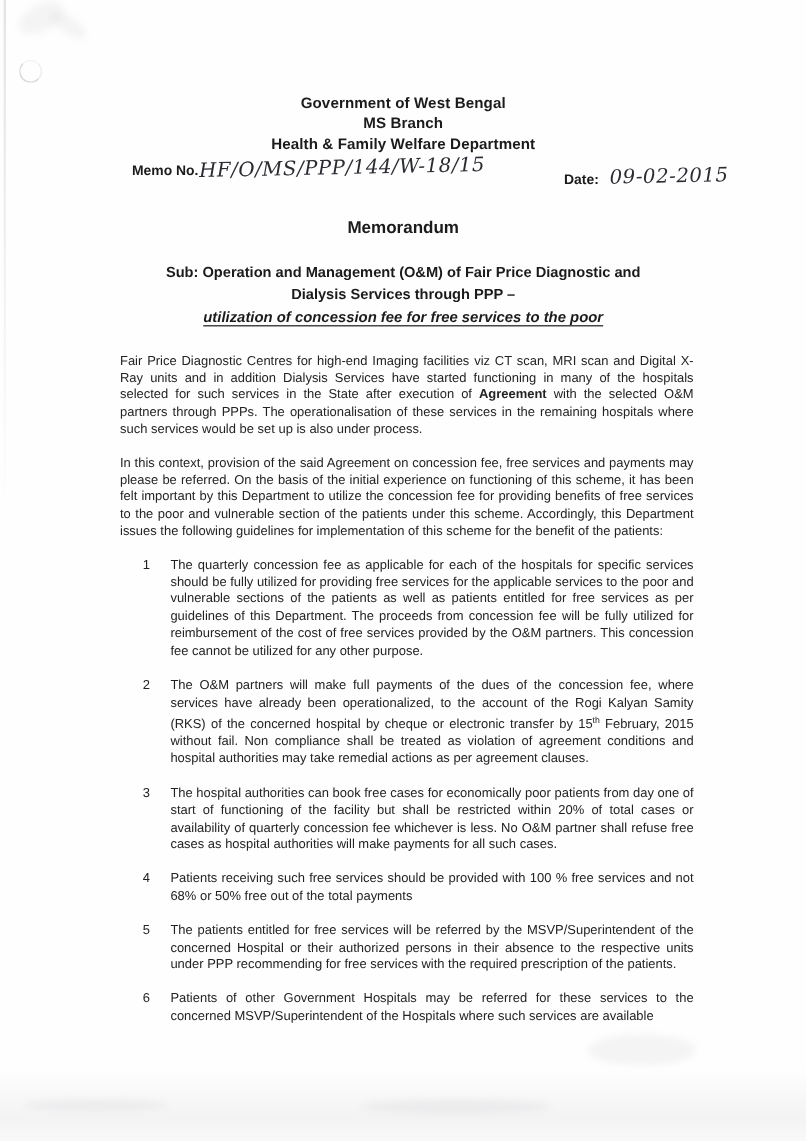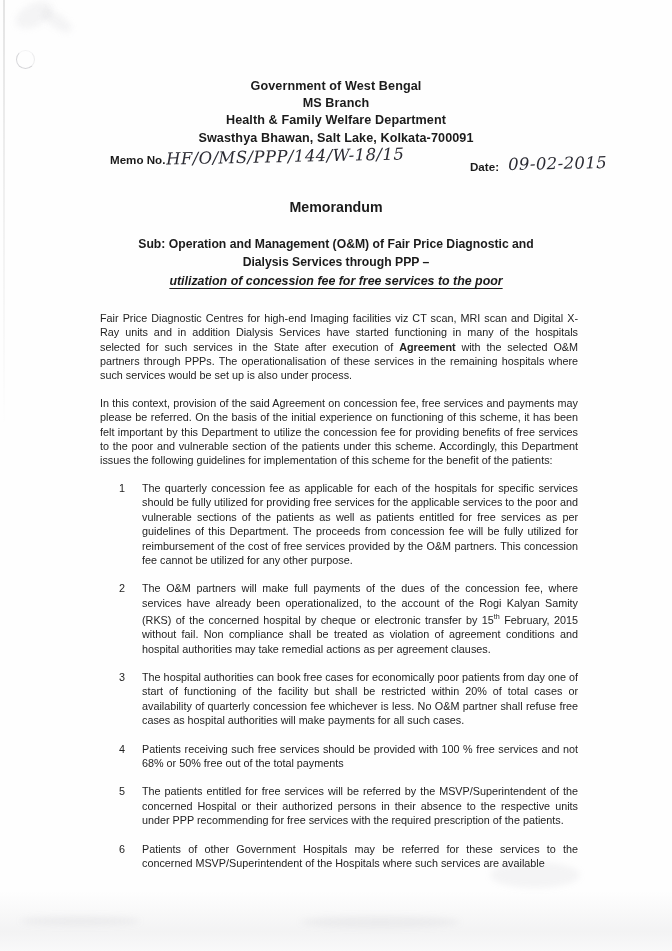--- a/index.html
+++ b/index.html
@@ -190,21 +190,20 @@
   <div class="smudge smudge-c"></div>
   <div class="smudge smudge-d"></div>
   <div class="smudge smudge-e"></div>
 
   <div class="sheet">
 
     <div class="letterhead">
       <div>Government of West Bengal</div>
       <div>MS Branch</div>
       <div>Health &amp; Family Welfare Department</div>
-      <div>Swasthya Bhawan, Salt Lake, Kolkata-700091</div>
     </div>
 
     <div class="memo-row">
       <span class="memo-label">Memo No.</span>
       <span class="memo-value handwriting">HF/O/MS/PPP/144/W-18/15</span>
       <span class="date-label">Date:</span>
       <span class="date-value handwriting">09-02-2015</span>
     </div>
 
     <div class="memorandum-title">Memorandum</div>

